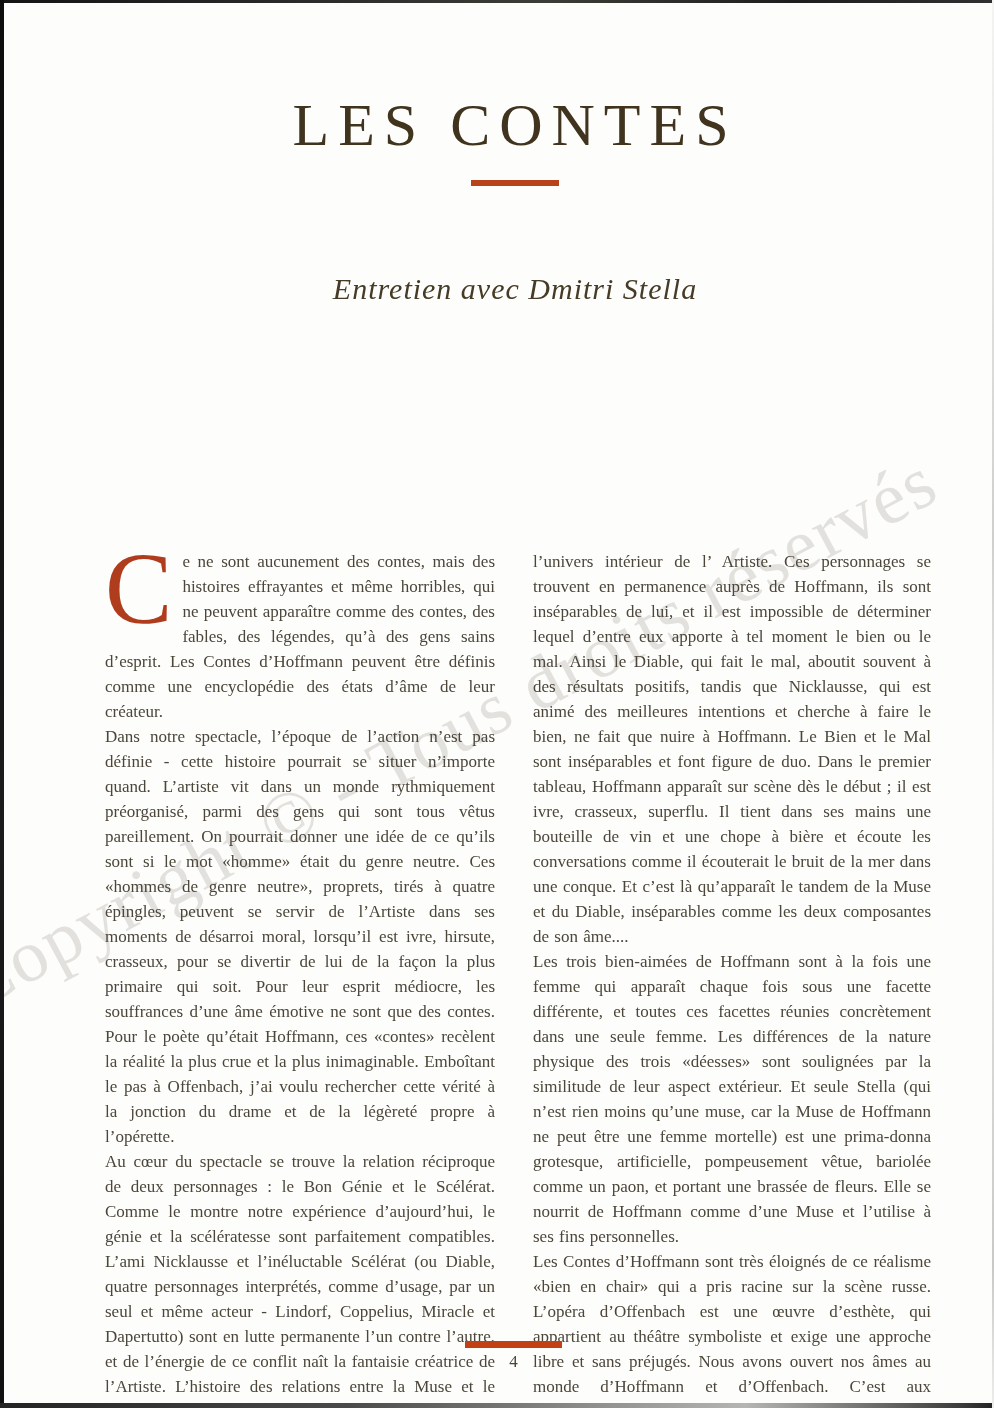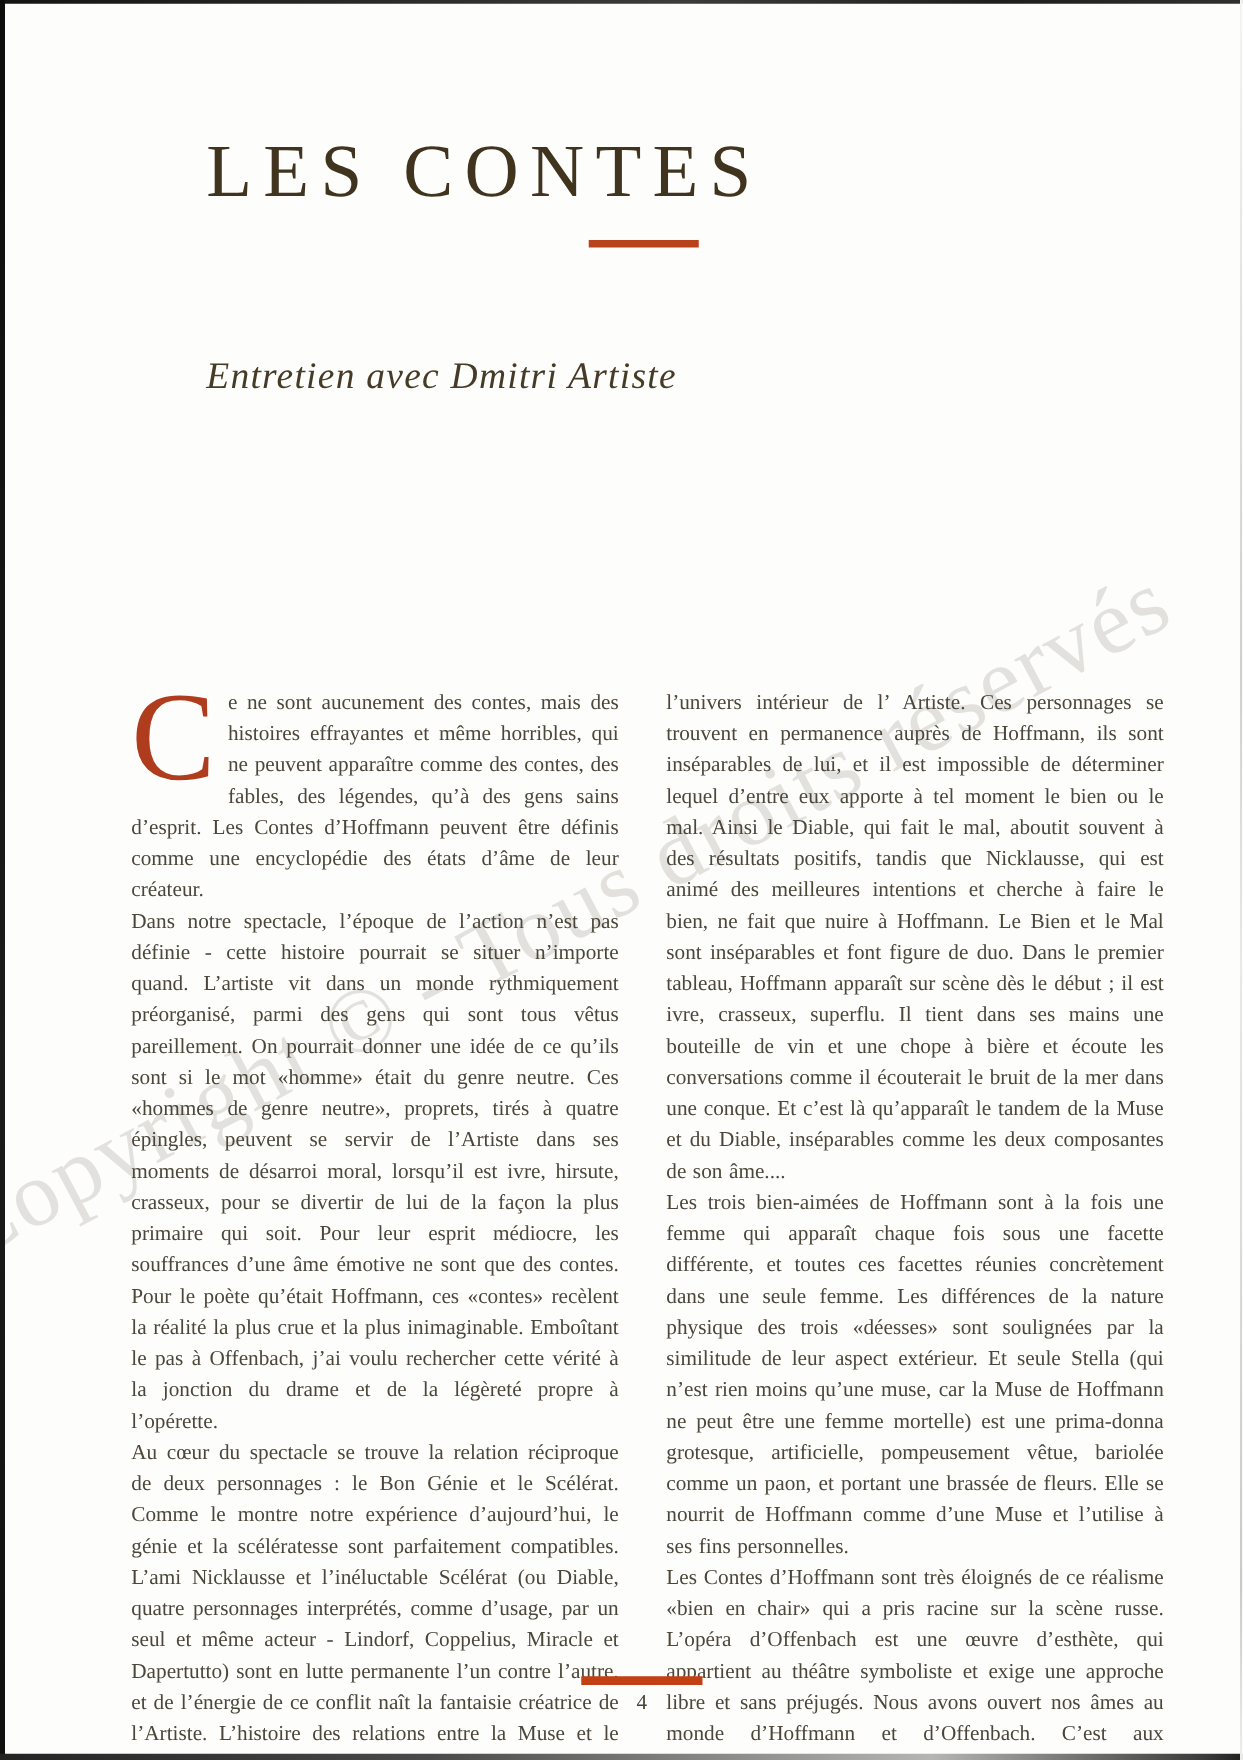--- a/index.html
+++ b/index.html
@@ -48,24 +48,25 @@
     white-space: nowrap;
     font-size: 74px;
     letter-spacing: 2px;
     color: #e2e1de;
     z-index: 1;
     user-select: none;
   }
 
   .header {
     position: absolute;
-    top: 108px;
+    top: 96px;
     left: 515px;
     transform: translateX(-50%);
     width: 700px;
+    text-align: center;
     z-index: 2;
   }
   .title-line {
     font-size: 60px;
     line-height: 59px;
     letter-spacing: 9px;
     color: #41341f;
     white-space: nowrap;
   }
   .title-rule {
@@ -138,21 +139,21 @@
   <div class="edge-top"></div>
   <div class="edge-left"></div>
   <div class="edge-bottom"></div>
   <div class="edge-right"></div>
 
   <div class="watermark">Copyright © - Tous droits réservés</div>
 
   <div class="header">
     <div class="title-line">LES CONTES</div>
     <div class="title-rule"></div>
-    <div class="subtitle">Entretien avec Dmitri Artiste</div>
+    <div class="subtitle">Entretien avec Dmitri Stella</div>
   </div>
 
   <div class="columns">
 
     <div class="col-left">
       <p>
         <span class="dropcap">C</span><span>e ne sont aucunement des contes, mais des histoires effrayantes et même horribles, qui ne peuvent apparaître comme des contes, des fables, des légendes, qu’à des gens sains d’esprit. Les Contes d’Hoffmann peuvent être définis comme une encyclopédie des états d’âme de leur créateur.</span>
       </p>
       <p>Dans notre spectacle, l’époque de l’action n’est pas définie - cette histoire pourrait se situer n’importe quand. L’artiste vit dans un monde rythmiquement préorganisé, parmi des gens qui sont tous vêtus pareillement. On pourrait donner une idée de ce qu’ils sont si le mot «homme» était du genre neutre. Ces «hommes de genre neutre», proprets, tirés à quatre épingles, peuvent se servir de l’Artiste dans ses moments de désarroi moral, lorsqu’il est ivre, hirsute, crasseux, pour se divertir de lui de la façon la plus primaire qui soit. Pour leur esprit médiocre, les souffrances d’une âme émotive ne sont que des contes. Pour le poète qu’était Hoffmann, ces «contes» recèlent la réalité la plus crue et la plus inimaginable. Emboîtant le pas à Offenbach, j’ai voulu rechercher cette vérité à la jonction du drame et de la légèreté propre à l’opérette.</p>
       <p>Au cœur du spectacle se trouve la relation réciproque de deux personnages : le Bon Génie et le Scélérat. Comme le montre notre expérience d’aujourd’hui, le génie et la scélératesse sont parfaitement compatibles. L’ami Nicklausse et l’inéluctable Scélérat (ou Diable, quatre personnages interprétés, comme d’usage, par un seul et même acteur - Lindorf, Coppelius, Miracle et Dapertutto) sont en lutte permanente l’un contre l’autre, et de l’énergie de ce conflit naît la fantaisie créatrice de l’Artiste. L’histoire des relations entre la Muse et le Diable, les sursauts et les éclats de leur amour-haine servent, pour leur part, de base à</p>

